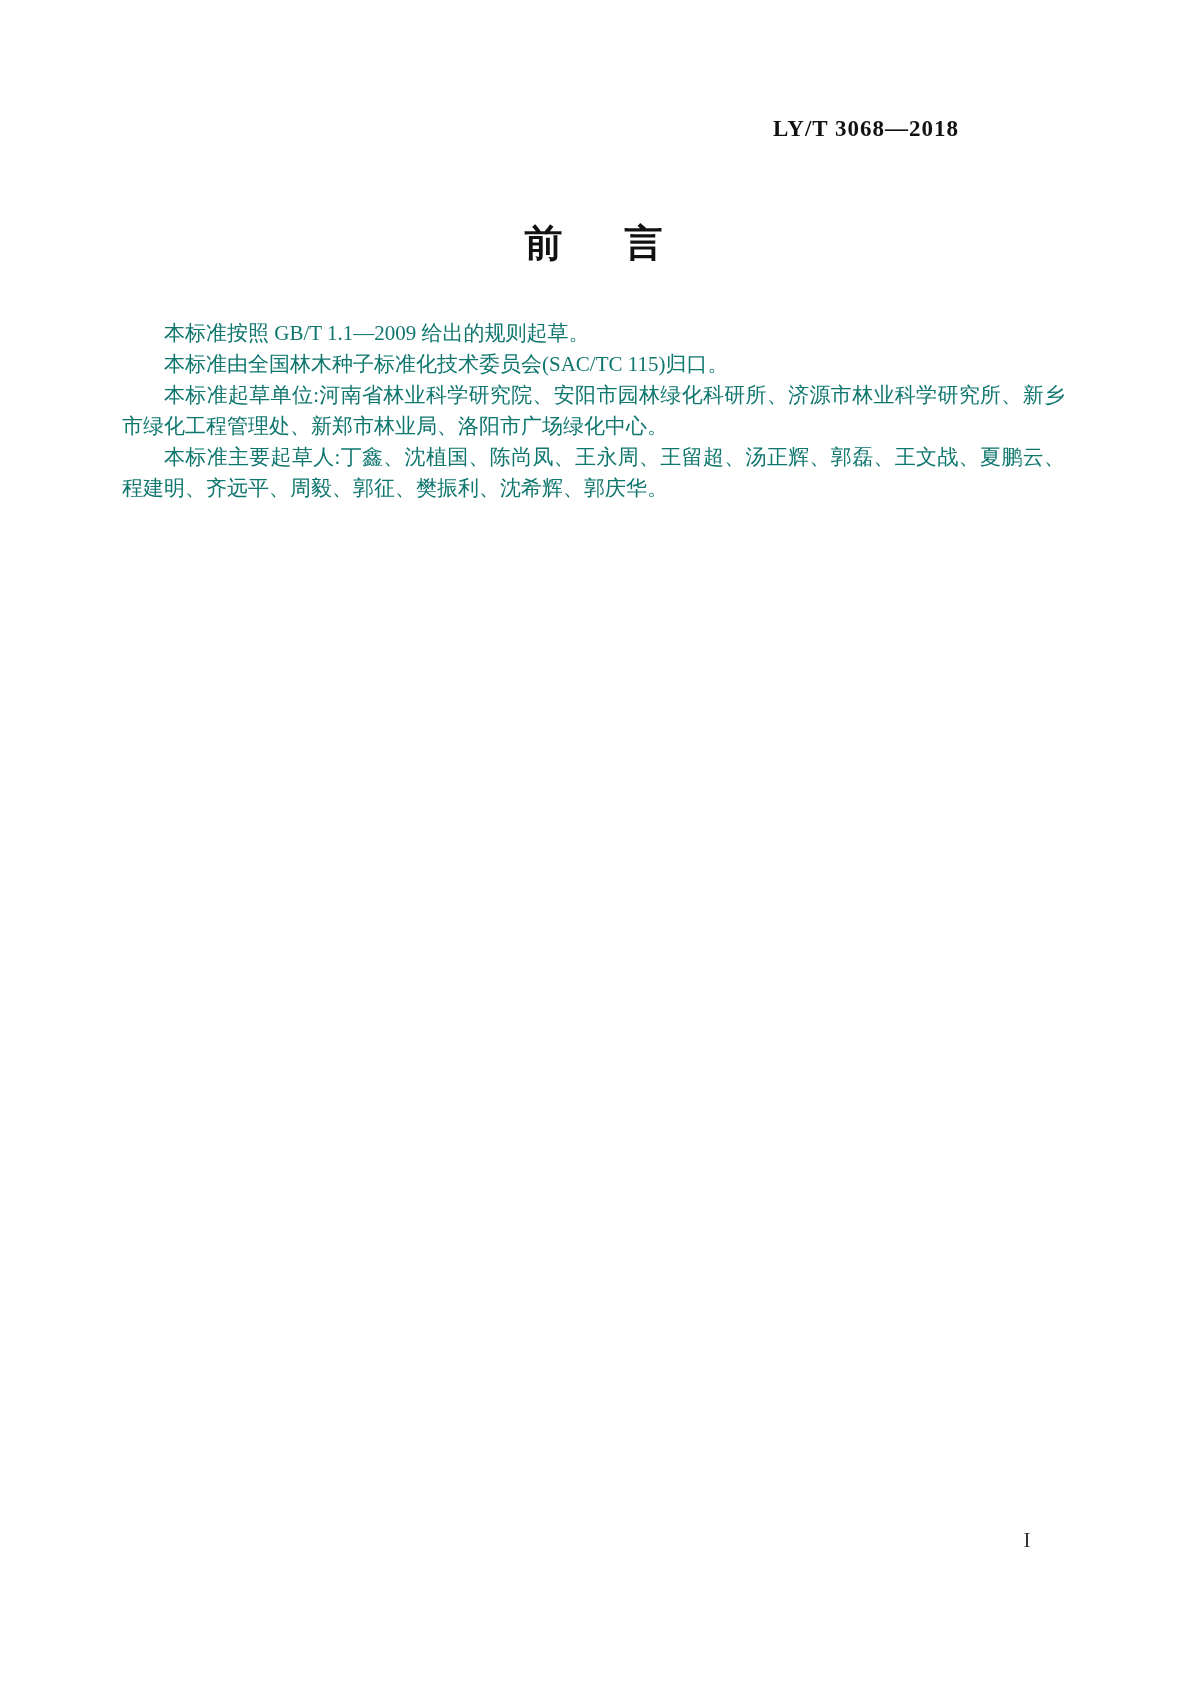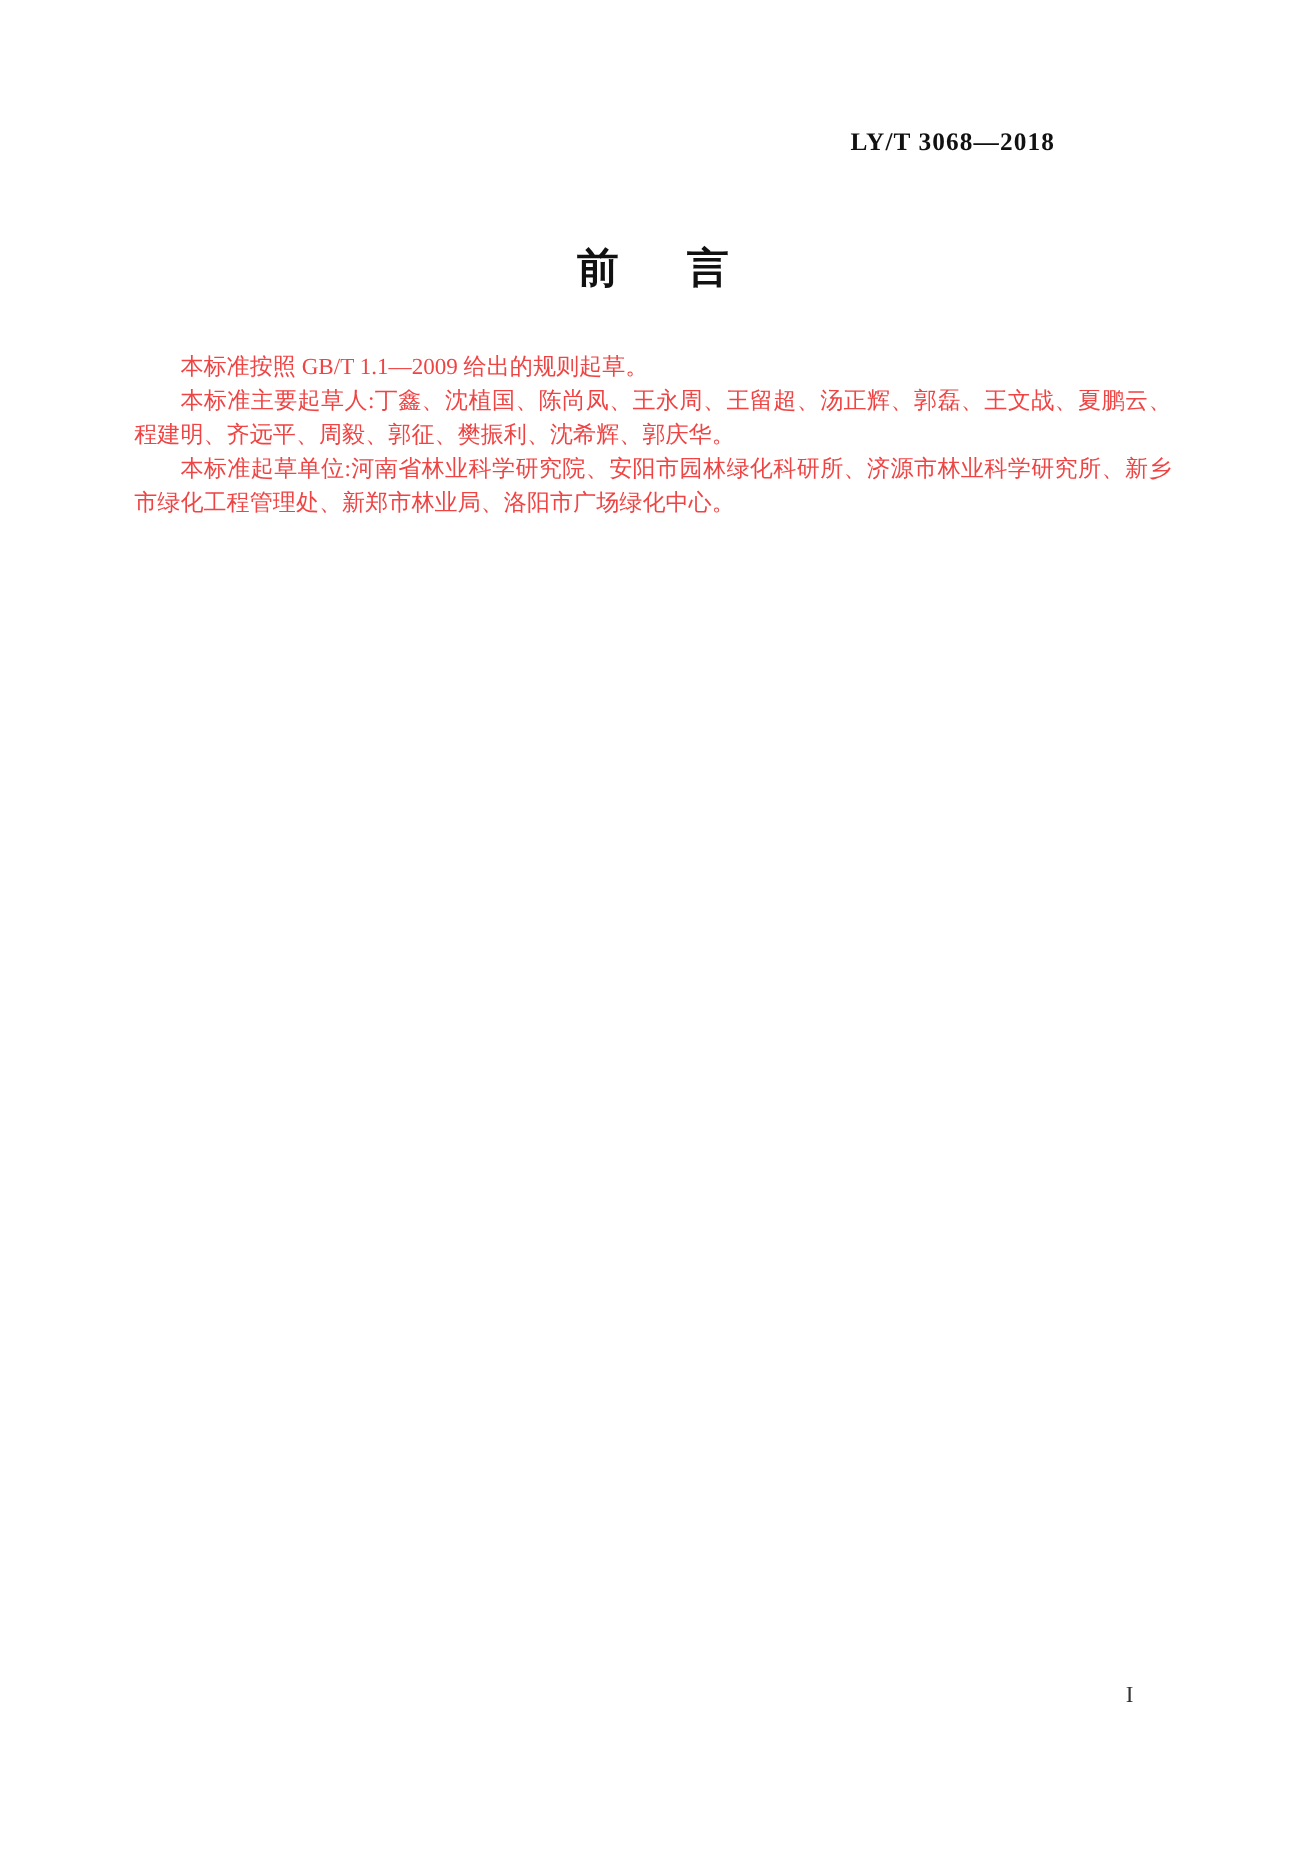--- a/index.html
+++ b/index.html
@@ -44,21 +44,21 @@
   }
 
   .body-text {
     position: absolute;
     top: 318px;
     left: 122px;
     width: 943px;
     font-size: 21px;
     line-height: 31px;
     text-align: justify;
-    color: #ef4444;
+    color: #0f766e;
   }
 
   .body-text p {
     text-indent: 2em;
     margin: 0;
   }
 
   .page-number {
     position: absolute;
     top: 1528px;
@@ -77,19 +77,20 @@
 
   <div class="standard-code">LY/T 3068—2018</div>
 
   <div class="doc-title">
     <span>前</span>
     <span>言</span>
   </div>
 
   <div class="body-text">
     <p>本标准按照 GB/T 1.1—2009 给出的规则起草。</p>
+    <p>本标准由全国林木种子标准化技术委员会(SAC/TC 115)归口。</p>
+    <p>本标准起草单位:河南省林业科学研究院、安阳市园林绿化科研所、济源市林业科学研究所、新乡市绿化工程管理处、新郑市林业局、洛阳市广场绿化中心。</p>
     <p>本标准主要起草人:丁鑫、沈植国、陈尚凤、王永周、王留超、汤正辉、郭磊、王文战、夏鹏云、程建明、齐远平、周毅、郭征、樊振利、沈希辉、郭庆华。</p>
-    <p>本标准起草单位:河南省林业科学研究院、安阳市园林绿化科研所、济源市林业科学研究所、新乡市绿化工程管理处、新郑市林业局、洛阳市广场绿化中心。</p>
   </div>
 
   <div class="page-number">I</div>
 
 </div>
 
 </body></html>

